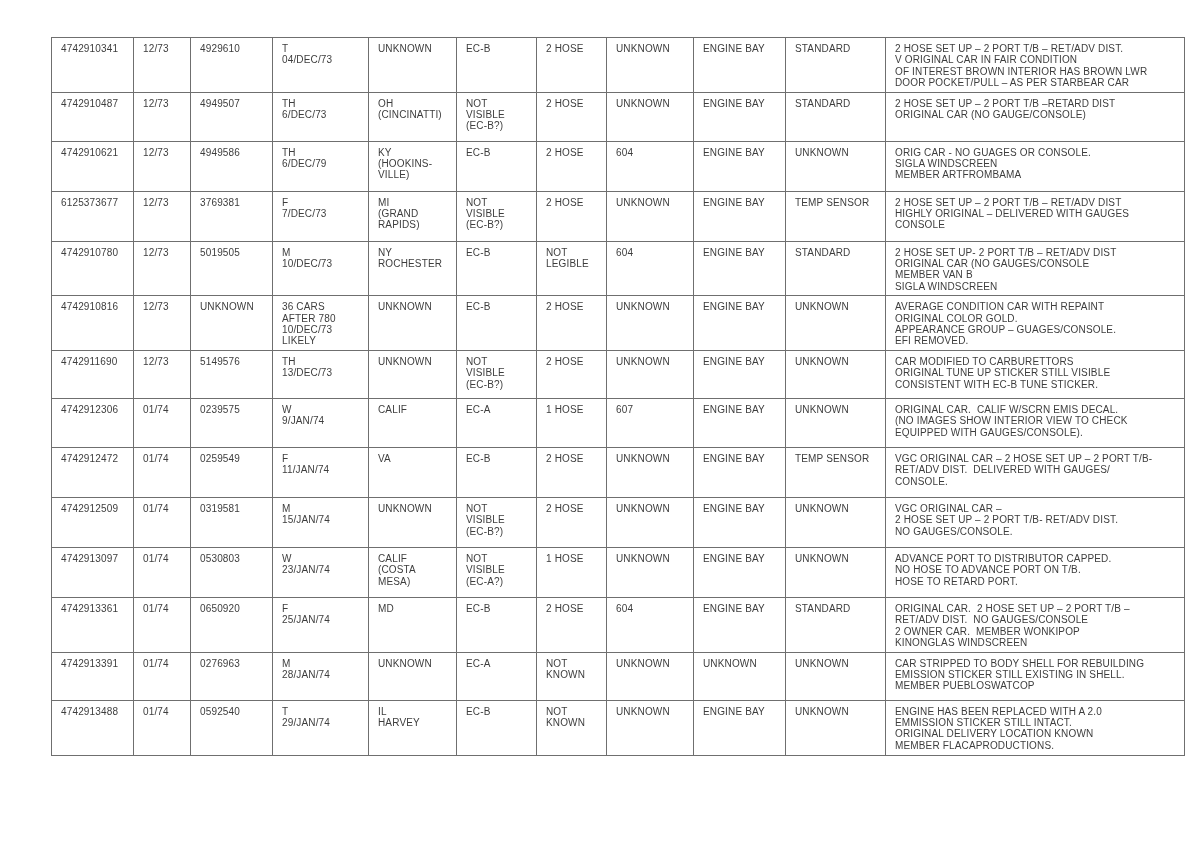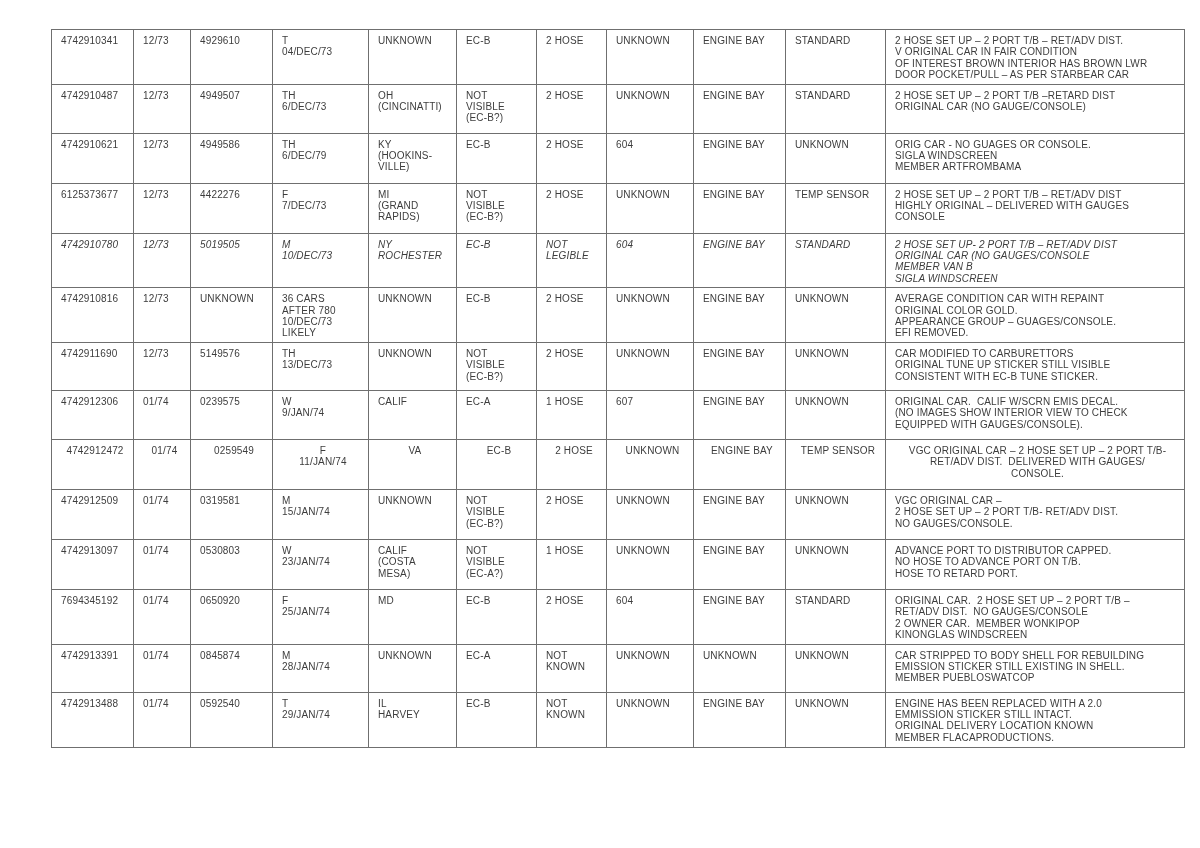--- a/index.html
+++ b/index.html
@@ -13,21 +13,21 @@
   .page {
     position: relative;
     width: 1200px;
     height: 848px;
     background: #ffffff;
     overflow: hidden;
   }
   table.records {
     position: absolute;
     left: 51px;
-    top: 29px;
+    top: 37px;
     border-collapse: collapse;
     table-layout: fixed;
     width: 1133px;
   }
   table.records td {
     border: 1px solid #6f6f6f;
     vertical-align: top;
     padding: 5px 4px 3px 9px;
     font-size: 10px;
     line-height: 11.4px;
@@ -106,38 +106,38 @@
           <td>604</td>
           <td>ENGINE BAY</td>
           <td>UNKNOWN</td>
           <td>ORIG CAR - NO GUAGES OR CONSOLE.
 SIGLA WINDSCREEN
 MEMBER ARTFROMBAMA</td>
         </tr>
         <tr style="height: 50px;">
           <td>6125373677</td>
           <td>12/73</td>
-          <td>4422276</td>
+          <td>3769381</td>
           <td>F
 7/DEC/73</td>
           <td>MI
 (GRAND
 RAPIDS)</td>
           <td>NOT
 VISIBLE
 (EC-B?)</td>
           <td>2 HOSE</td>
           <td>UNKNOWN</td>
           <td>ENGINE BAY</td>
           <td>TEMP SENSOR</td>
           <td>2 HOSE SET UP – 2 PORT T/B – RET/ADV DIST
 HIGHLY ORIGINAL – DELIVERED WITH GAUGES
 CONSOLE</td>
         </tr>
-        <tr style="height: 45px; font-style: italic;">
+        <tr style="height: 45px;">
           <td>4742910780</td>
           <td>12/73</td>
           <td>5019505</td>
           <td>M
 10/DEC/73</td>
           <td>NY
 ROCHESTER</td>
           <td>EC-B</td>
           <td>NOT
 LEGIBLE</td>
@@ -195,21 +195,21 @@
           <td>CALIF</td>
           <td>EC-A</td>
           <td>1 HOSE</td>
           <td>607</td>
           <td>ENGINE BAY</td>
           <td>UNKNOWN</td>
           <td>ORIGINAL CAR.  CALIF W/SCRN EMIS DECAL.
 (NO IMAGES SHOW INTERIOR VIEW TO CHECK
 EQUIPPED WITH GAUGES/CONSOLE).</td>
         </tr>
-        <tr style="height: 50px; text-align: center;">
+        <tr style="height: 50px;">
           <td>4742912472</td>
           <td>01/74</td>
           <td>0259549</td>
           <td>F
 11/JAN/74</td>
           <td>VA</td>
           <td>EC-B</td>
           <td>2 HOSE</td>
           <td>UNKNOWN</td>
           <td>ENGINE BAY</td>
@@ -250,40 +250,40 @@
 (EC-A?)</td>
           <td>1 HOSE</td>
           <td>UNKNOWN</td>
           <td>ENGINE BAY</td>
           <td>UNKNOWN</td>
           <td>ADVANCE PORT TO DISTRIBUTOR CAPPED.
 NO HOSE TO ADVANCE PORT ON T/B.
 HOSE TO RETARD PORT.</td>
         </tr>
         <tr style="height: 51px;">
-          <td>7694345192</td>
+          <td>4742913361</td>
           <td>01/74</td>
           <td>0650920</td>
           <td>F
 25/JAN/74</td>
           <td>MD</td>
           <td>EC-B</td>
           <td>2 HOSE</td>
           <td>604</td>
           <td>ENGINE BAY</td>
           <td>STANDARD</td>
           <td>ORIGINAL CAR.  2 HOSE SET UP – 2 PORT T/B –
 RET/ADV DIST.  NO GAUGES/CONSOLE
 2 OWNER CAR.  MEMBER WONKIPOP
 KINONGLAS WINDSCREEN</td>
         </tr>
         <tr style="height: 48px;">
           <td>4742913391</td>
           <td>01/74</td>
-          <td>0845874</td>
+          <td>0276963</td>
           <td>M
 28/JAN/74</td>
           <td>UNKNOWN</td>
           <td>EC-A</td>
           <td>NOT
 KNOWN</td>
           <td>UNKNOWN</td>
           <td>UNKNOWN</td>
           <td>UNKNOWN</td>
           <td>CAR STRIPPED TO BODY SHELL FOR REBUILDING

